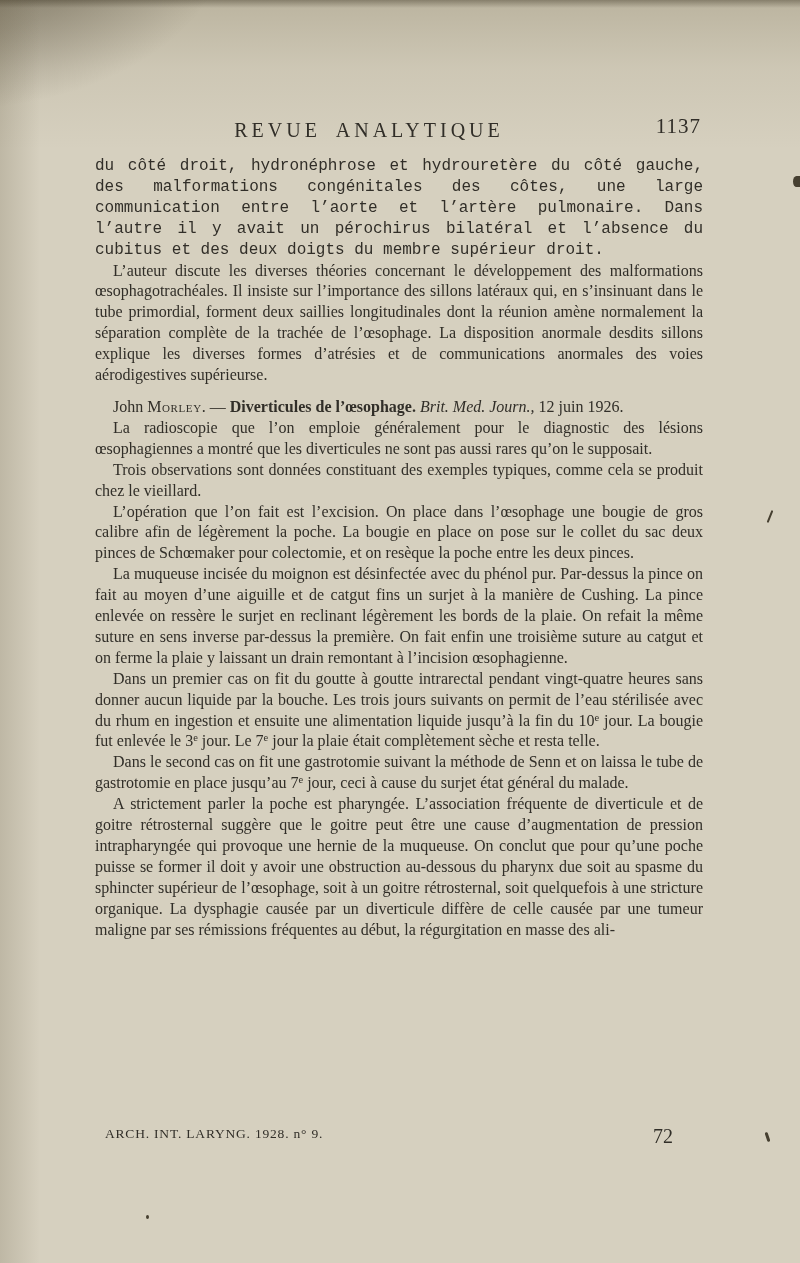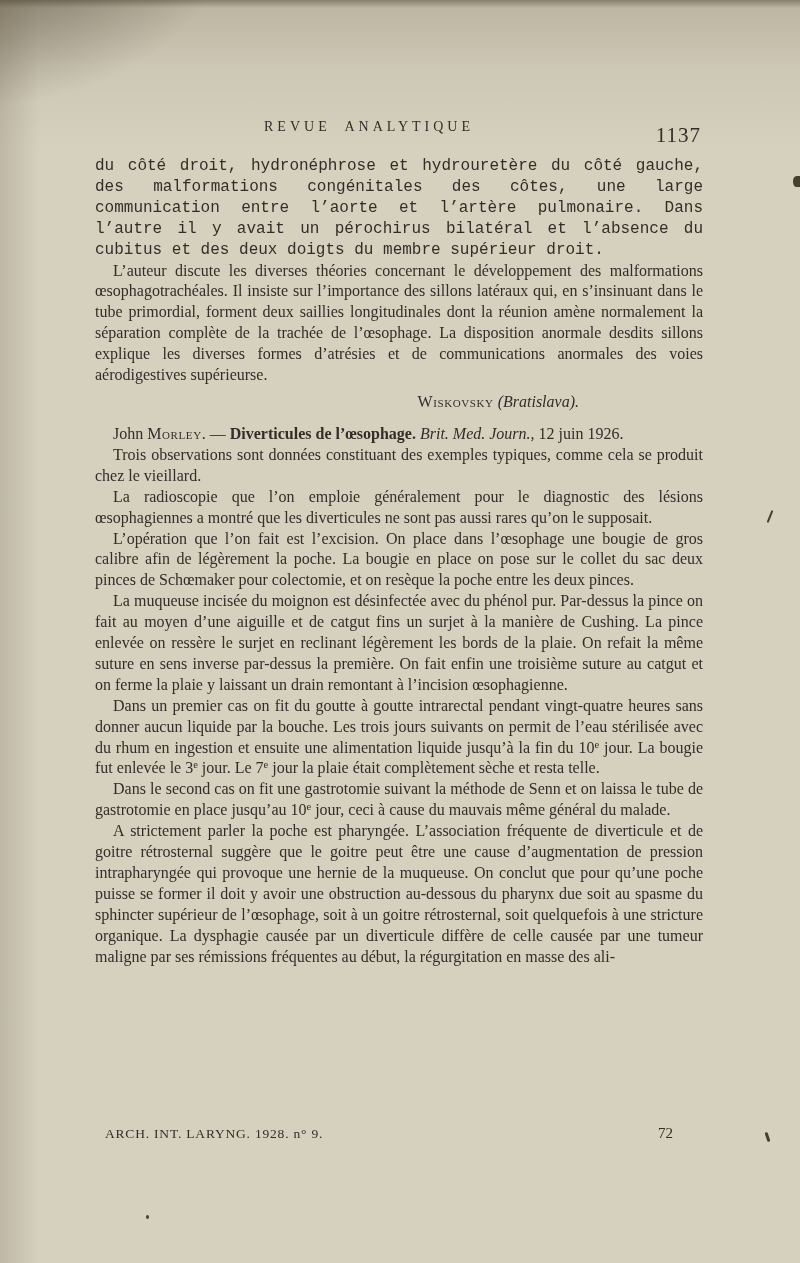--- a/index.html
+++ b/index.html
@@ -38,43 +38,43 @@
   .speck-1 { right: 0; top: 176px; width: 7px; height: 11px; border-radius: 50% 0 0 50%; }
   .speck-2 { left: 769px; top: 510px; width: 2px; height: 13px; transform: rotate(22deg); border-radius: 2px; }
   .speck-3 { left: 766px; top: 1132px; width: 3px; height: 10px; transform: rotate(-18deg); border-radius: 2px; }
   .speck-4 { left: 146px; top: 1215px; width: 3px; height: 4px; border-radius: 50%; }
 
   .text-block { position: absolute; left: 95px; top: 114px; width: 608px; }
 
   .page-header { position: relative; height: 26px; margin-bottom: 16px; }
   .running-title {
     position: absolute; left: 0; right: 60px; top: 5px;
-    text-align: center; font-size: 14px; letter-spacing: 4px; word-spacing: 7px;
+    text-align: center; font-size: 20px; letter-spacing: 4px; word-spacing: 7px;
   }
-  .page-number { position: absolute; right: 2px; top: 9px; font-size: 21px; letter-spacing: 1px; }
+  .page-number { position: absolute; right: 2px; top: 0; font-size: 21px; letter-spacing: 1px; }
 
   .para { margin: 0; text-align: justify; font-size: 16px; line-height: 20.9px; }
   .para.body, .para.heading { text-indent: 18px; }
   .para.continuation { text-indent: 0; font-family: Liberation Mono, monospace; }
   .para.signature {
     text-align: right; padding-right: 124px; text-indent: 0;
     margin-top: 5px; margin-bottom: 4px; line-height: 22px;
   }
   .para.heading { margin-top: 11px; }
 
   .sc { font-variant: small-caps; letter-spacing: 0.6px; }
   .it { font-style: italic; }
   .b  { font-weight: bold; }
   .para sup { font-size: 10.5px; line-height: 0; vertical-align: 5px; }
 
   .page-footer {
     position: absolute; left: 105px; width: 598px; top: 1126px;
     font-size: 13.5px; letter-spacing: 0.8px;
   }
-  .footer-num { position: absolute; right: 30px; top: -1px; font-size: 15px; letter-spacing: 0; }
+  .footer-num { position: absolute; right: 30px; top: -1px; font-size: 20px; letter-spacing: 0; }
 </style>
 </head>
 <body>
 
 <div class="page">
 
   <div class="top-tint"></div>
   <div class="top-edge"></div>
   <div class="corner-shadow"></div>
   <div class="left-shade"></div>
@@ -85,28 +85,27 @@
 
   <div class="text-block">
     <div class="page-header">
       <div class="running-title">REVUE ANALYTIQUE</div>
       <div class="page-number">1137</div>
     </div>
 
     <div class="article-body">
         <p class="para continuation"><span>du côté droit, hydronéphrose et hydrouretère du côté gauche, des malformations congénitales des côtes, une large communication entre l’aorte et l’artère pulmonaire. Dans l’autre il y avait un pérochirus bilatéral et l’absence du cubitus et des deux doigts du membre supérieur droit.</span></p>
         <p class="para body"><span>L’auteur discute les diverses théories concernant le développement des malformations œsophagotrachéales. Il insiste sur l’importance des sillons latéraux qui, en s’insinuant dans le tube primordial, forment deux saillies longitudinales dont la réunion amène normalement la séparation complète de la trachée de l’œsophage. La disposition anormale desdits sillons explique les diverses formes d’atrésies et de communications anormales des voies aérodigestives supérieurse.</span></p>
-        <p class="para signature"><span class="sc">Wiskovsky</span><span> </span><span class="it">(Bratislava).</span></p>
         <p class="para heading"><span>John </span><span class="sc">Morley</span><span>. — </span><span class="b">Diverticules de l’œsophage.</span><span> </span><span class="it">Brit. Med. Journ.,</span><span> 12 juin 1926.</span></p>
+        <p class="para body"><span>La radioscopie que l’on emploie généralement pour le diagnostic des lésions œsophagiennes a montré que les diverticules ne sont pas aussi rares qu’on le supposait.</span></p>
         <p class="para body"><span>Trois observations sont données constituant des exemples typiques, comme cela se produit chez le vieillard.</span></p>
-        <p class="para body"><span>La radioscopie que l’on emploie généralement pour le diagnostic des lésions œsophagiennes a montré que les diverticules ne sont pas aussi rares qu’on le supposait.</span></p>
         <p class="para body"><span>L’opération que l’on fait est l’excision. On place dans l’œsophage une bougie de gros calibre afin de légèrement la poche. La bougie en place on pose sur le collet du sac deux pinces de Schœmaker pour colectomie, et on resèque la poche entre les deux pinces.</span></p>
         <p class="para body"><span>La muqueuse incisée du moignon est désinfectée avec du phénol pur. Par-dessus la pince on fait au moyen d’une aiguille et de catgut fins un surjet à la manière de Cushing. La pince enlevée on ressère le surjet en reclinant légèrement les bords de la plaie. On refait la même suture en sens inverse par-dessus la première. On fait enfin une troisième suture au catgut et on ferme la plaie y laissant un drain remontant à l’incision œsophagienne.</span></p>
         <p class="para body"><span>Dans un premier cas on fit du goutte à goutte intrarectal pendant vingt-quatre heures sans donner aucun liquide par la bouche. Les trois jours suivants on permit de l’eau stérilisée avec du rhum en ingestion et ensuite une alimentation liquide jusqu’à la fin du 10</span><sup>e</sup><span> jour. La bougie fut enlevée le 3</span><sup>e</sup><span> jour. Le 7</span><sup>e</sup><span> jour la plaie était complètement sèche et resta telle.</span></p>
-        <p class="para body"><span>Dans le second cas on fit une gastrotomie suivant la méthode de Senn et on laissa le tube de gastrotomie en place jusqu’au 10</span><sup>e</sup><span> jour, ceci à cause du mauvais même général du malade.</span></p>
+        <p class="para body"><span>Dans le second cas on fit une gastrotomie suivant la méthode de Senn et on laissa le tube de gastrotomie en place jusqu’au 7</span><sup>e</sup><span> jour, ceci à cause du surjet état général du malade.</span></p>
         <p class="para body"><span>A strictement parler la poche est pharyngée. L’association fréquente de diverticule et de goitre rétrosternal suggère que le goitre peut être une cause d’augmentation de pression intrapharyngée qui provoque une hernie de la muqueuse. On conclut que pour qu’une poche puisse se former il doit y avoir une obstruction au-dessous du pharynx due soit au spasme du sphincter supérieur de l’œsophage, soit à un goitre rétrosternal, soit quelquefois à une stricture organique. La dysphagie causée par un diverticule diffère de celle causée par une tumeur maligne par ses rémissions fréquentes au début, la régurgitation en masse des ali-</span></p>
       </div>
   </div>
 
   <div class="page-footer">
     <span class="footer-ref">ARCH. INT. LARYNG. 1928. n° 9.</span>
     <span class="footer-num">72</span>
   </div>
 
 </div>

